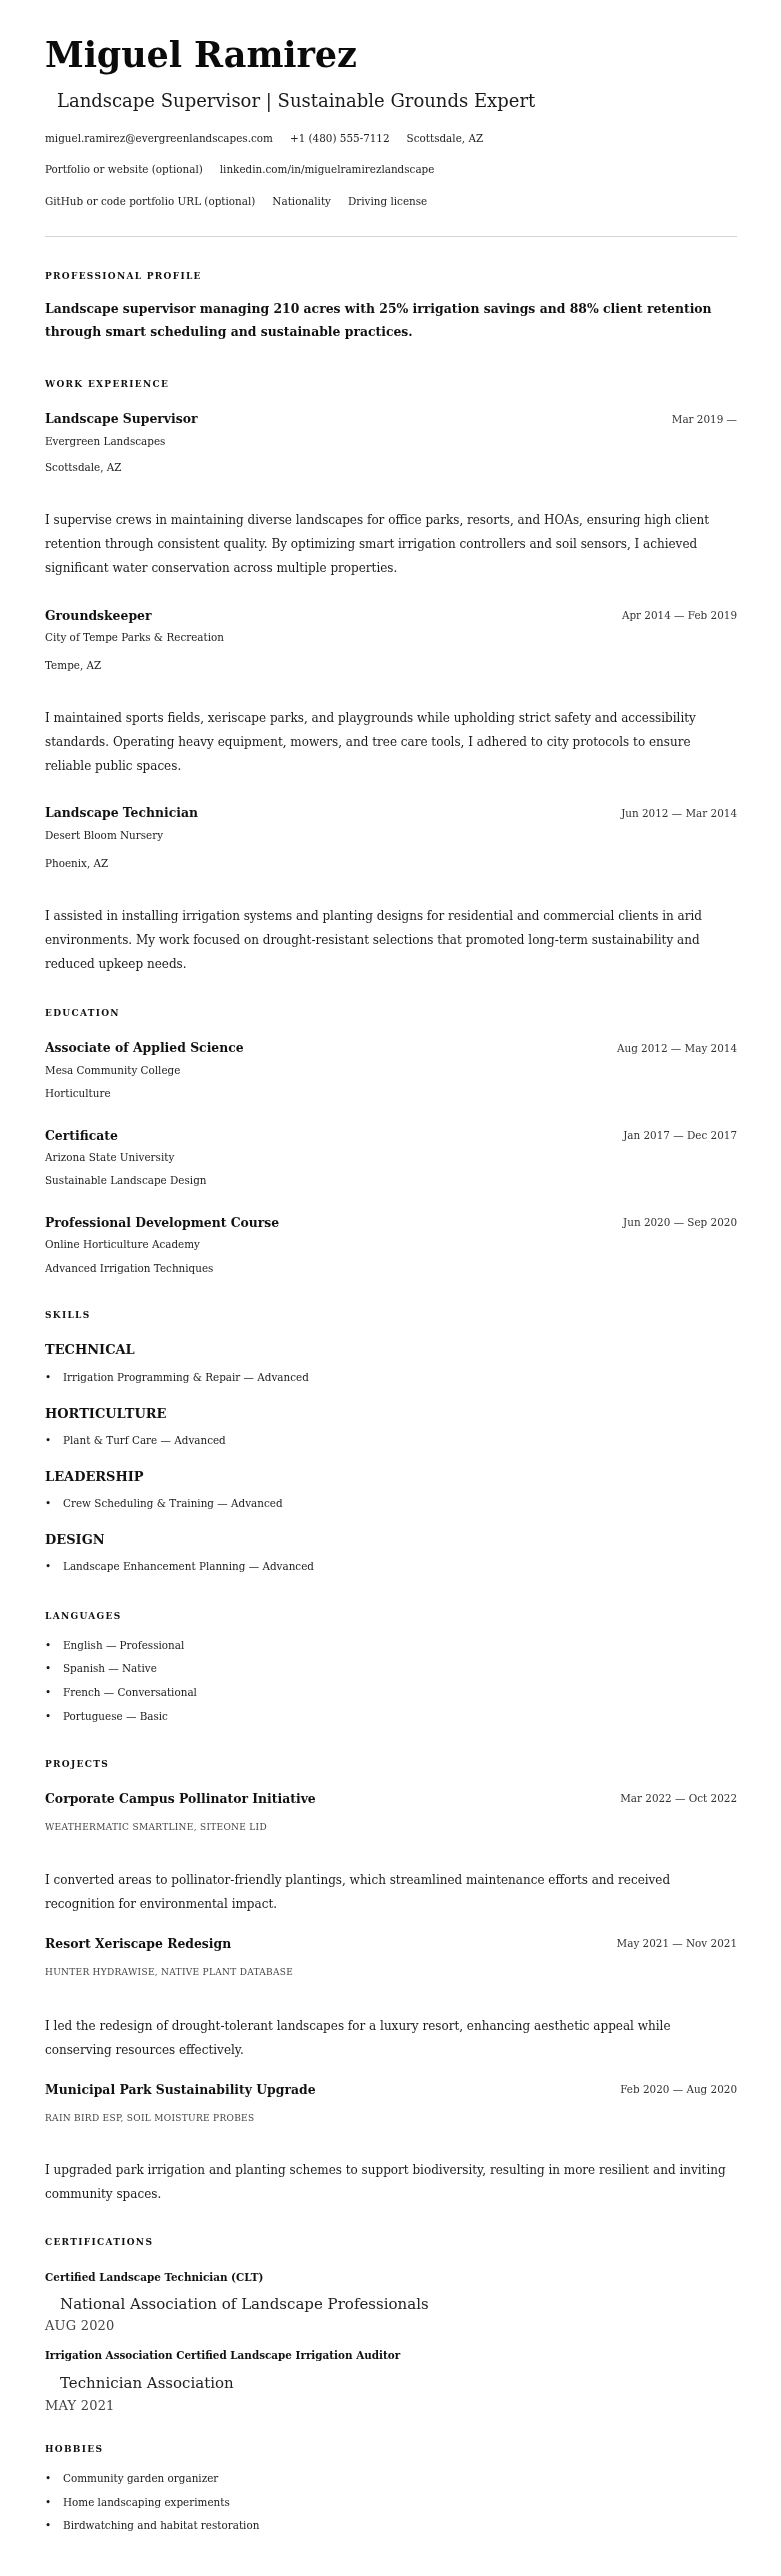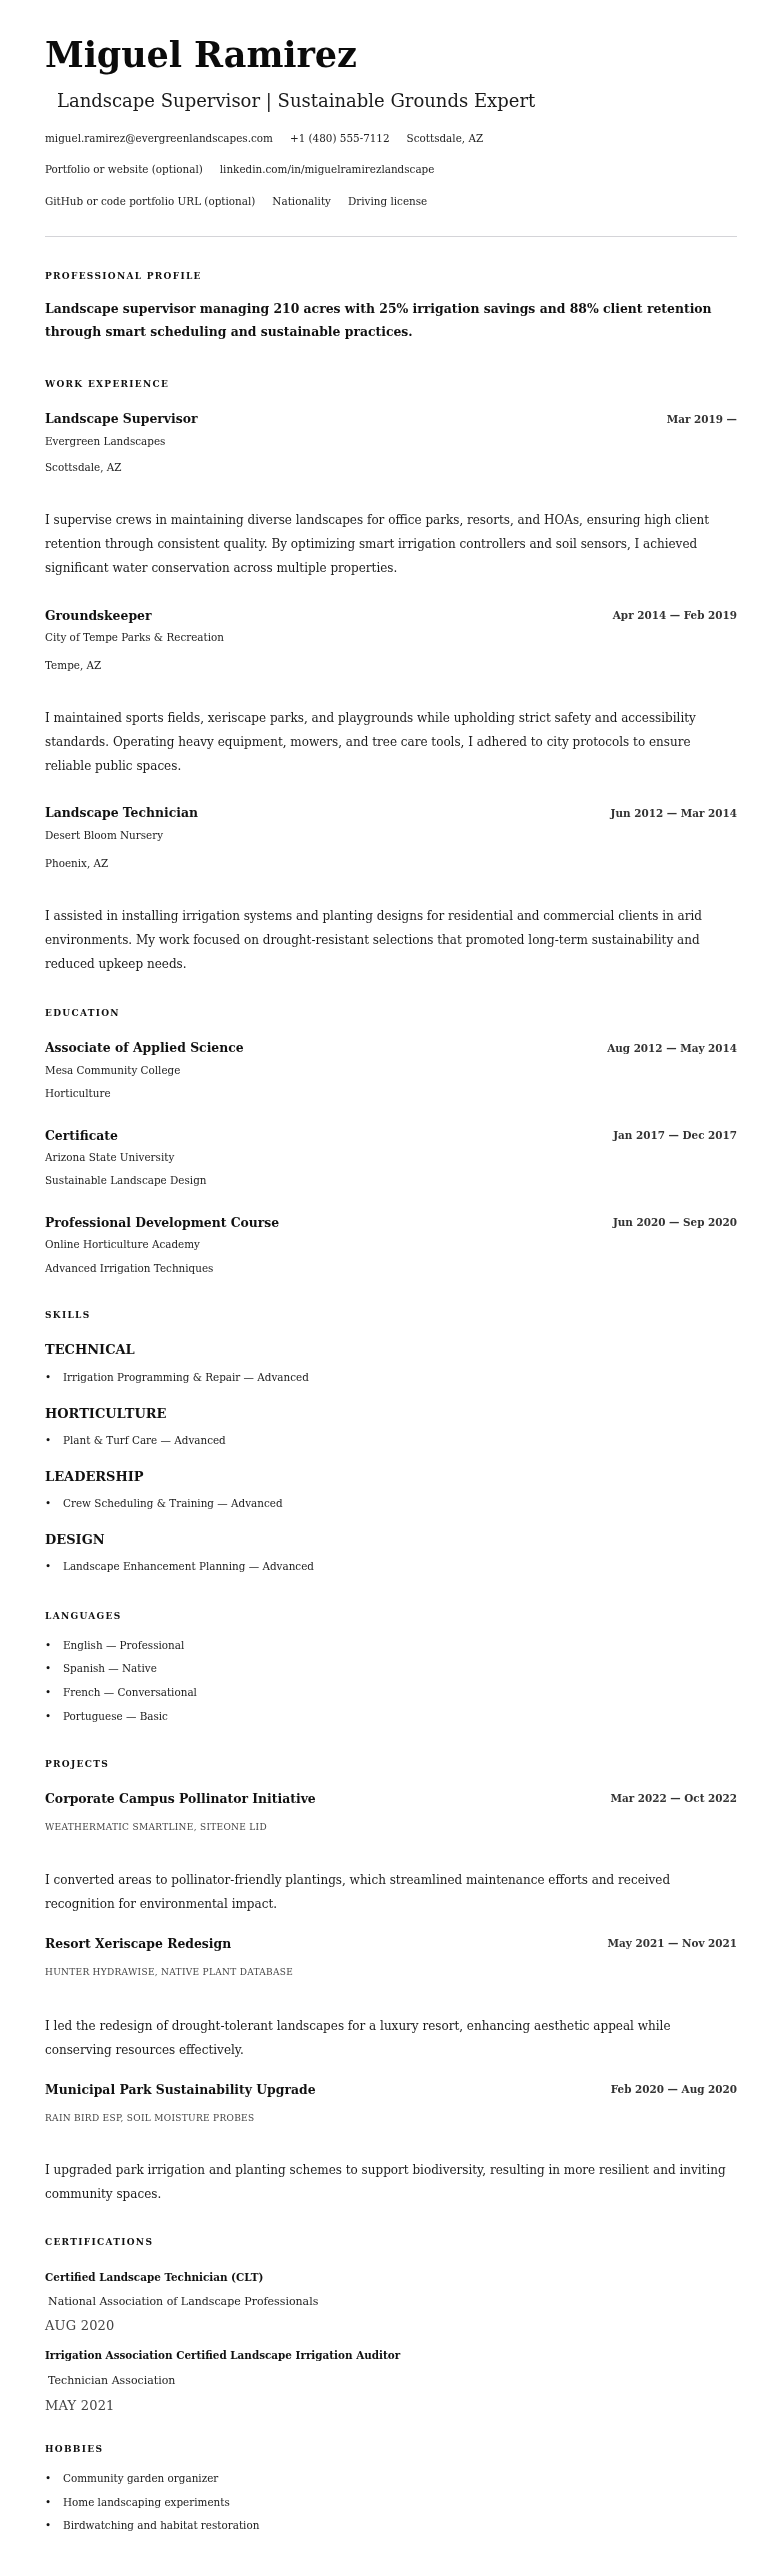--- a/index.html
+++ b/index.html
@@ -42,21 +42,21 @@
     position: absolute; left: 0; width: 692px;
     font-size: 12.4px; line-height: 23.4px; color: #111; font-weight: bold;
   }
 
   .entry-title {
     position: absolute; left: 0;
     font-size: 12.4px; font-weight: bold; color: #111; line-height: 1.2;
   }
   .entry-date {
     position: absolute; right: 0; text-align: left;
-    font-size: 10.4px; color: #333; line-height: 1.2; white-space: nowrap; font-weight: bold;
+    font-size: 10.4px; color: #333; line-height: 1.2; white-space: nowrap;
   }
   .entry-sub {
     position: absolute; left: 0;
     font-size: 10.4px; color: #222; line-height: 1.2;
   }
   .entry-desc {
     position: absolute; left: 0; width: 692px;
     font-size: 12px; line-height: 24px; color: #1a1a1a;
   }
   .tech-line {
@@ -75,22 +75,22 @@
   }
   .bullet-item .dot {
     display: inline-block; width: 18px; font-size: 10.4px; color: #111;
   }
 
   .cert-name {
     position: absolute; left: 0;
     font-size: 10.4px; font-weight: bold; color: #111; line-height: 1.2;
   }
   .cert-issuer {
-    position: absolute; left: 3px;
-    font-size: 11px; color: #222; line-height: 1.2; text-align: center;
+    position: absolute; left: 15px;
+    font-size: 15px; color: #222; line-height: 1.2; text-align: center;
   }
   .cert-date {
     position: absolute; left: 0;
     font-size: 13px; color: #444; text-transform: uppercase; line-height: 1.2;
     letter-spacing: 0.2px;
   }
 </style>
 </head>
 <body>
 

